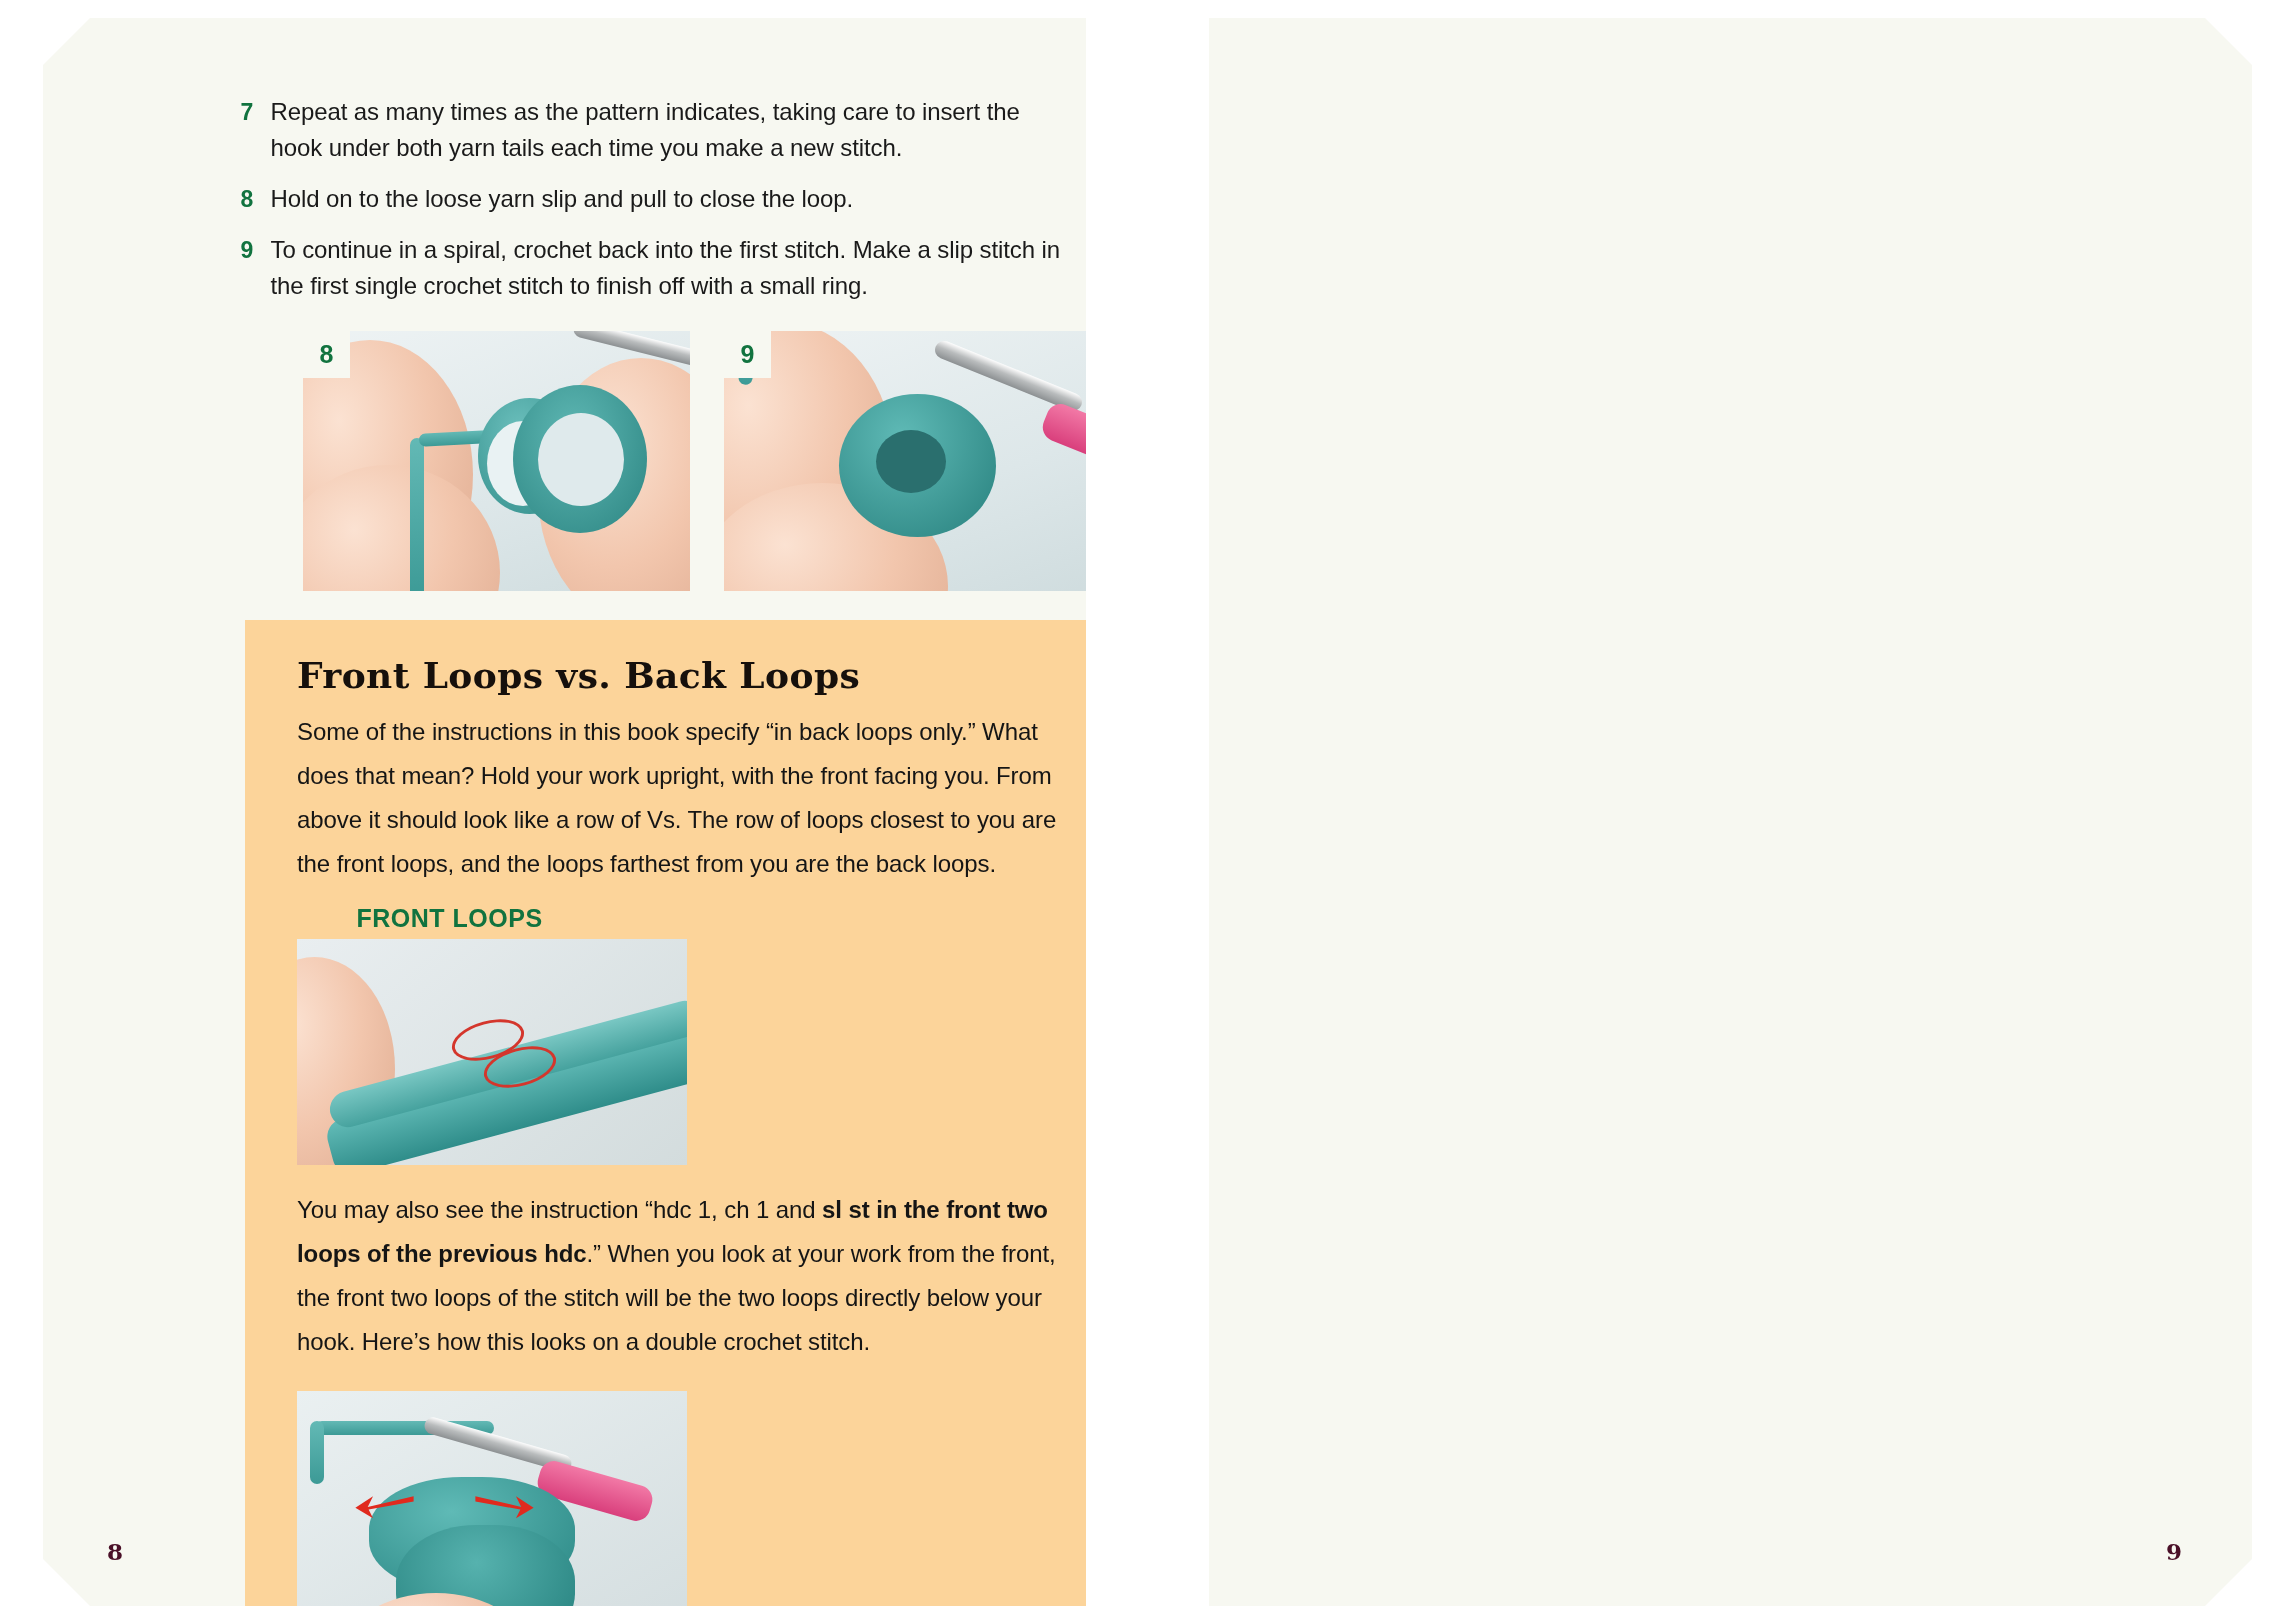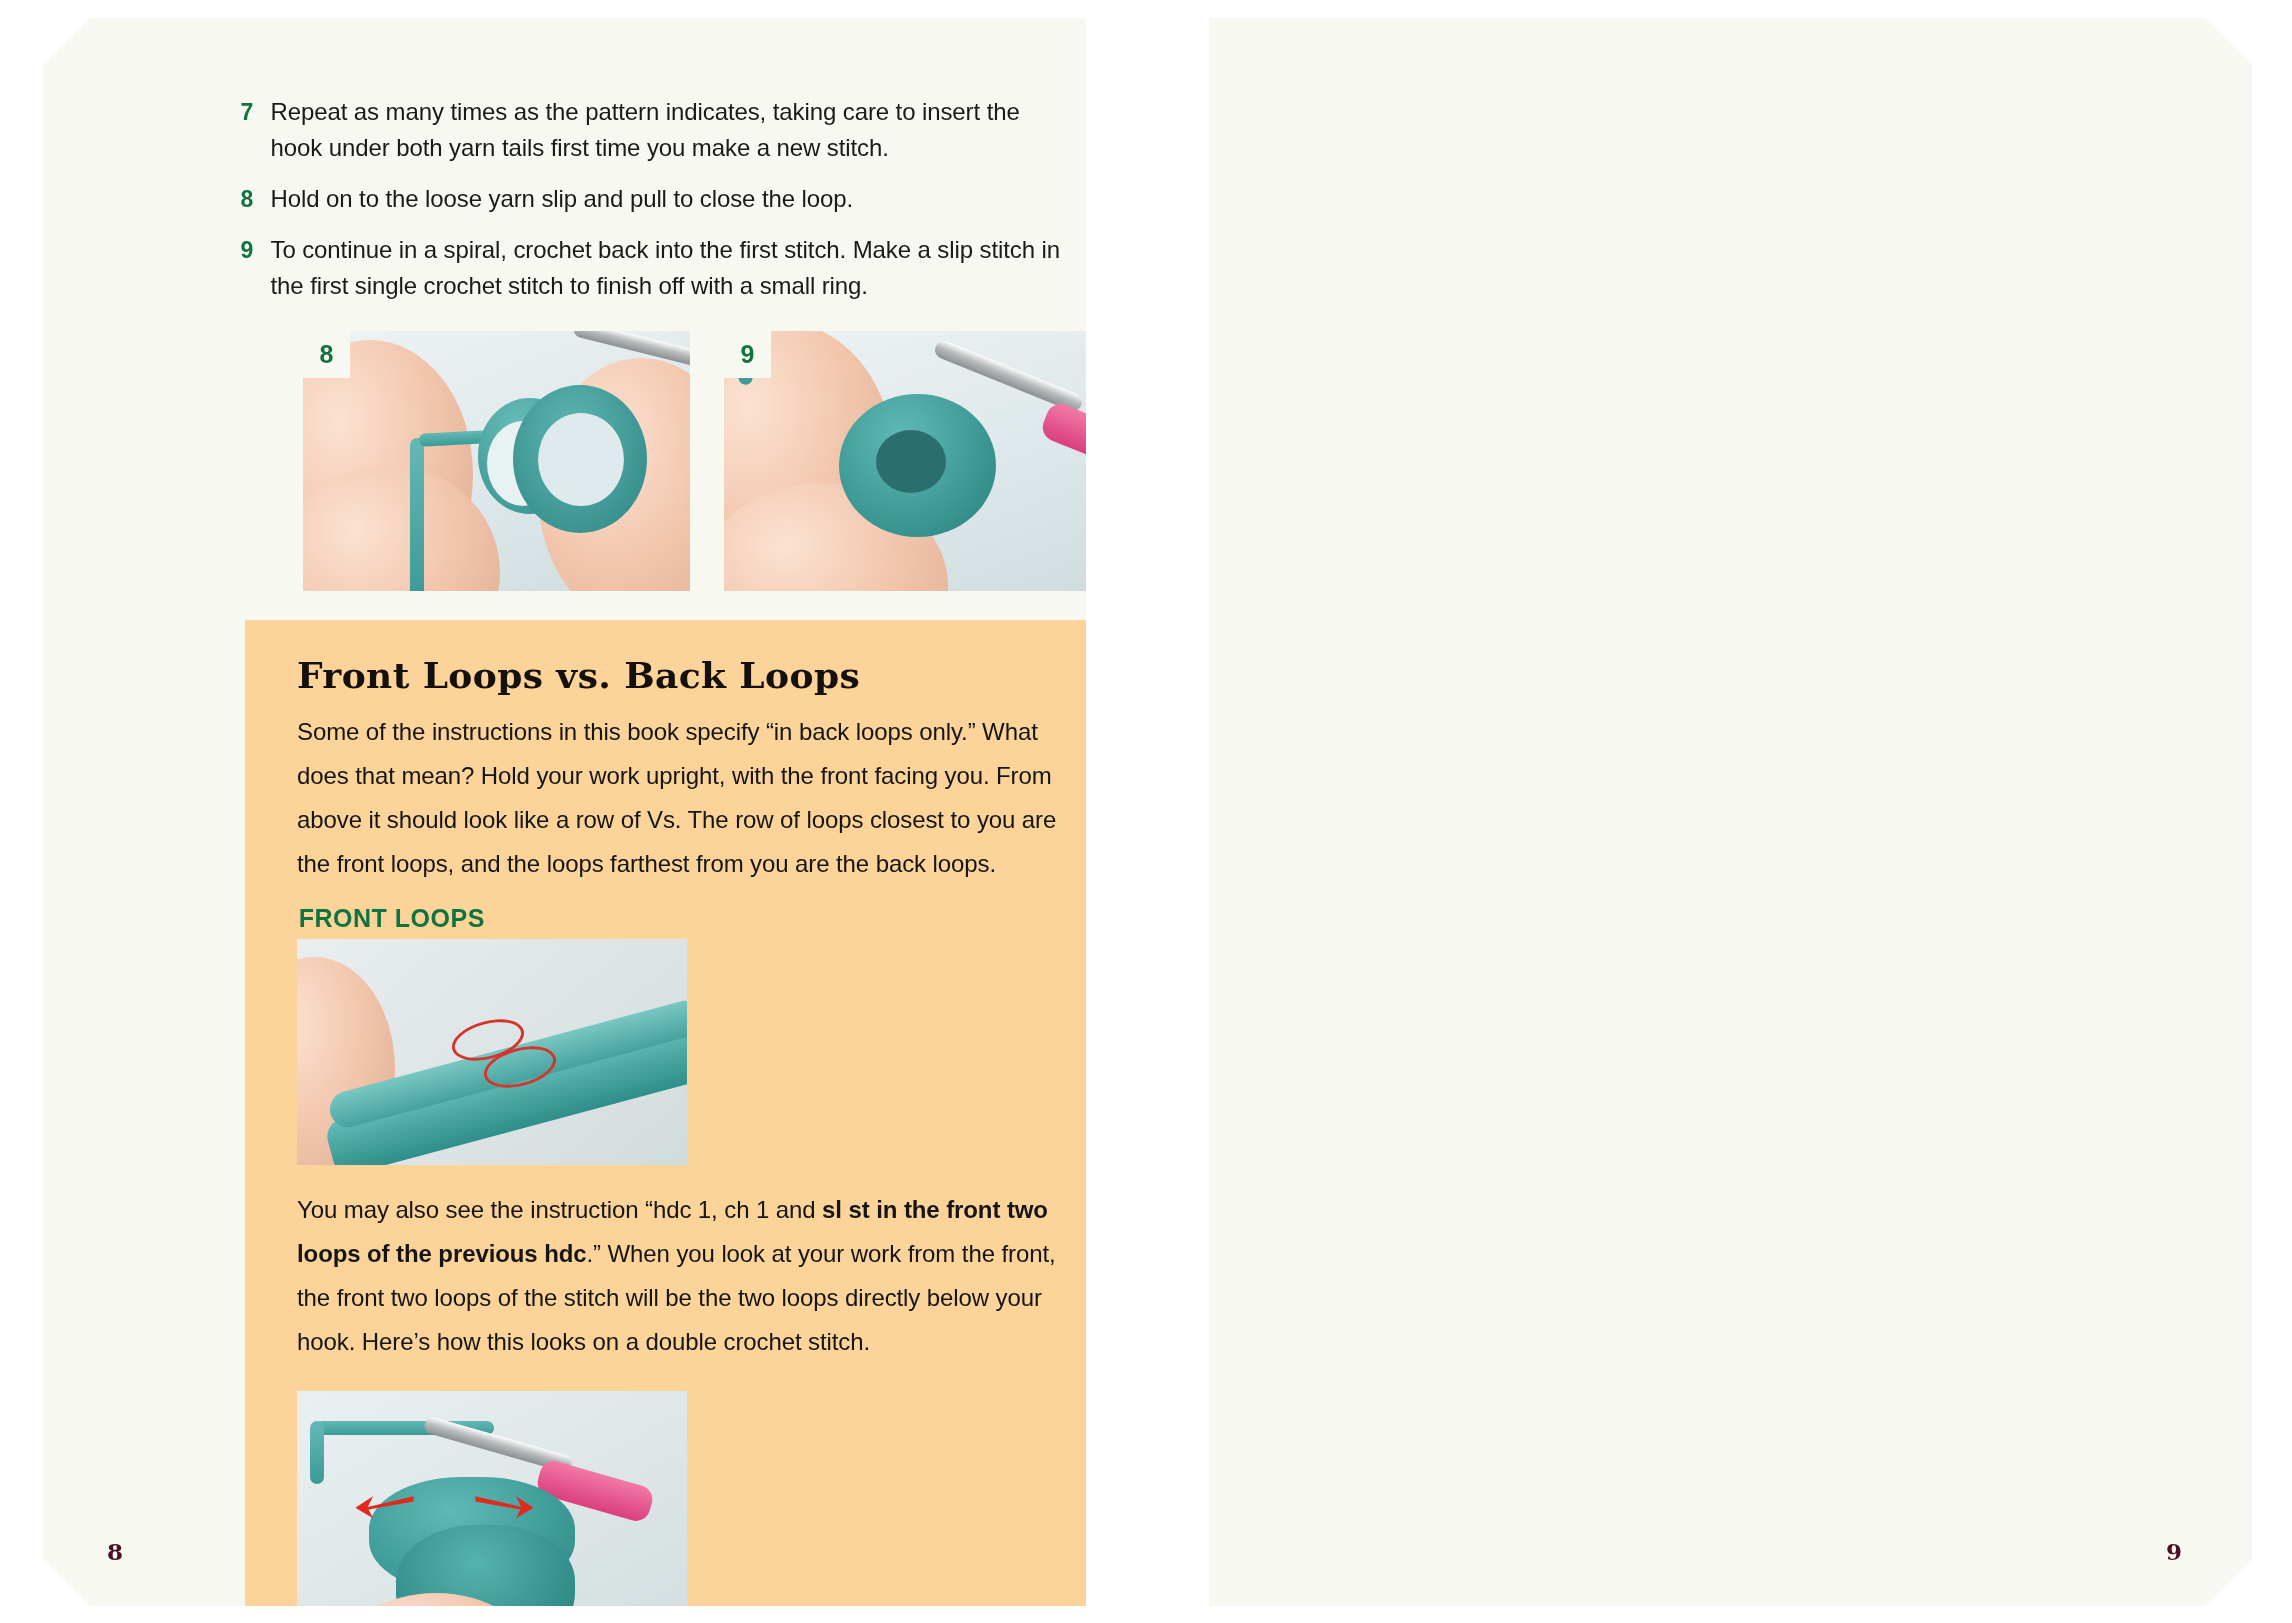--- a/index.html
+++ b/index.html
@@ -128,21 +128,21 @@
     margin: 0 0 10.7px 0;
     letter-spacing: -0.1px;
   }
   .sidebar-para b { font-weight: bold; }
 
   .loop-cols {
     display: flex;
     gap: 34px;
     margin-top: 18px;
   }
-  .loop-col { width: 314px; }
+  .loop-col { width: 314px; text-align: center; }
   .loop-label {
     display: inline-block;
     background: #fcd49a;
     color: #11733f;
     font-weight: bold;
     font-size: 25px;
     letter-spacing: 0.5px;
     padding: 0 10.7px 6.3px 1.8px;
   }
   .loop-photo {
@@ -212,21 +212,21 @@
 </head>
 <body>
 
 <div class="spread">
 
   <div class="page page-left">
 
     <ol class="steps lp-steps">
       <li class="step">
         <span class="step-num">7</span>
-        <span class="step-text">Repeat as many times as the pattern indicates, taking care to insert the hook under both yarn tails first time you make a new stitch.</span>
+        <span class="step-text">Repeat as many times as the pattern indicates, taking care to insert the hook under both yarn tails each time you make a new stitch.</span>
       </li>
       <li class="step">
         <span class="step-num">8</span>
         <span class="step-text">Hold on to the loose yarn slip and pull to close the loop.</span>
       </li>
       <li class="step">
         <span class="step-num">9</span>
         <span class="step-text">To continue in a spiral, crochet back into the first stitch. Make a slip stitch in the first single crochet stitch to finish off with a small ring.</span>
       </li>
     </ol>

